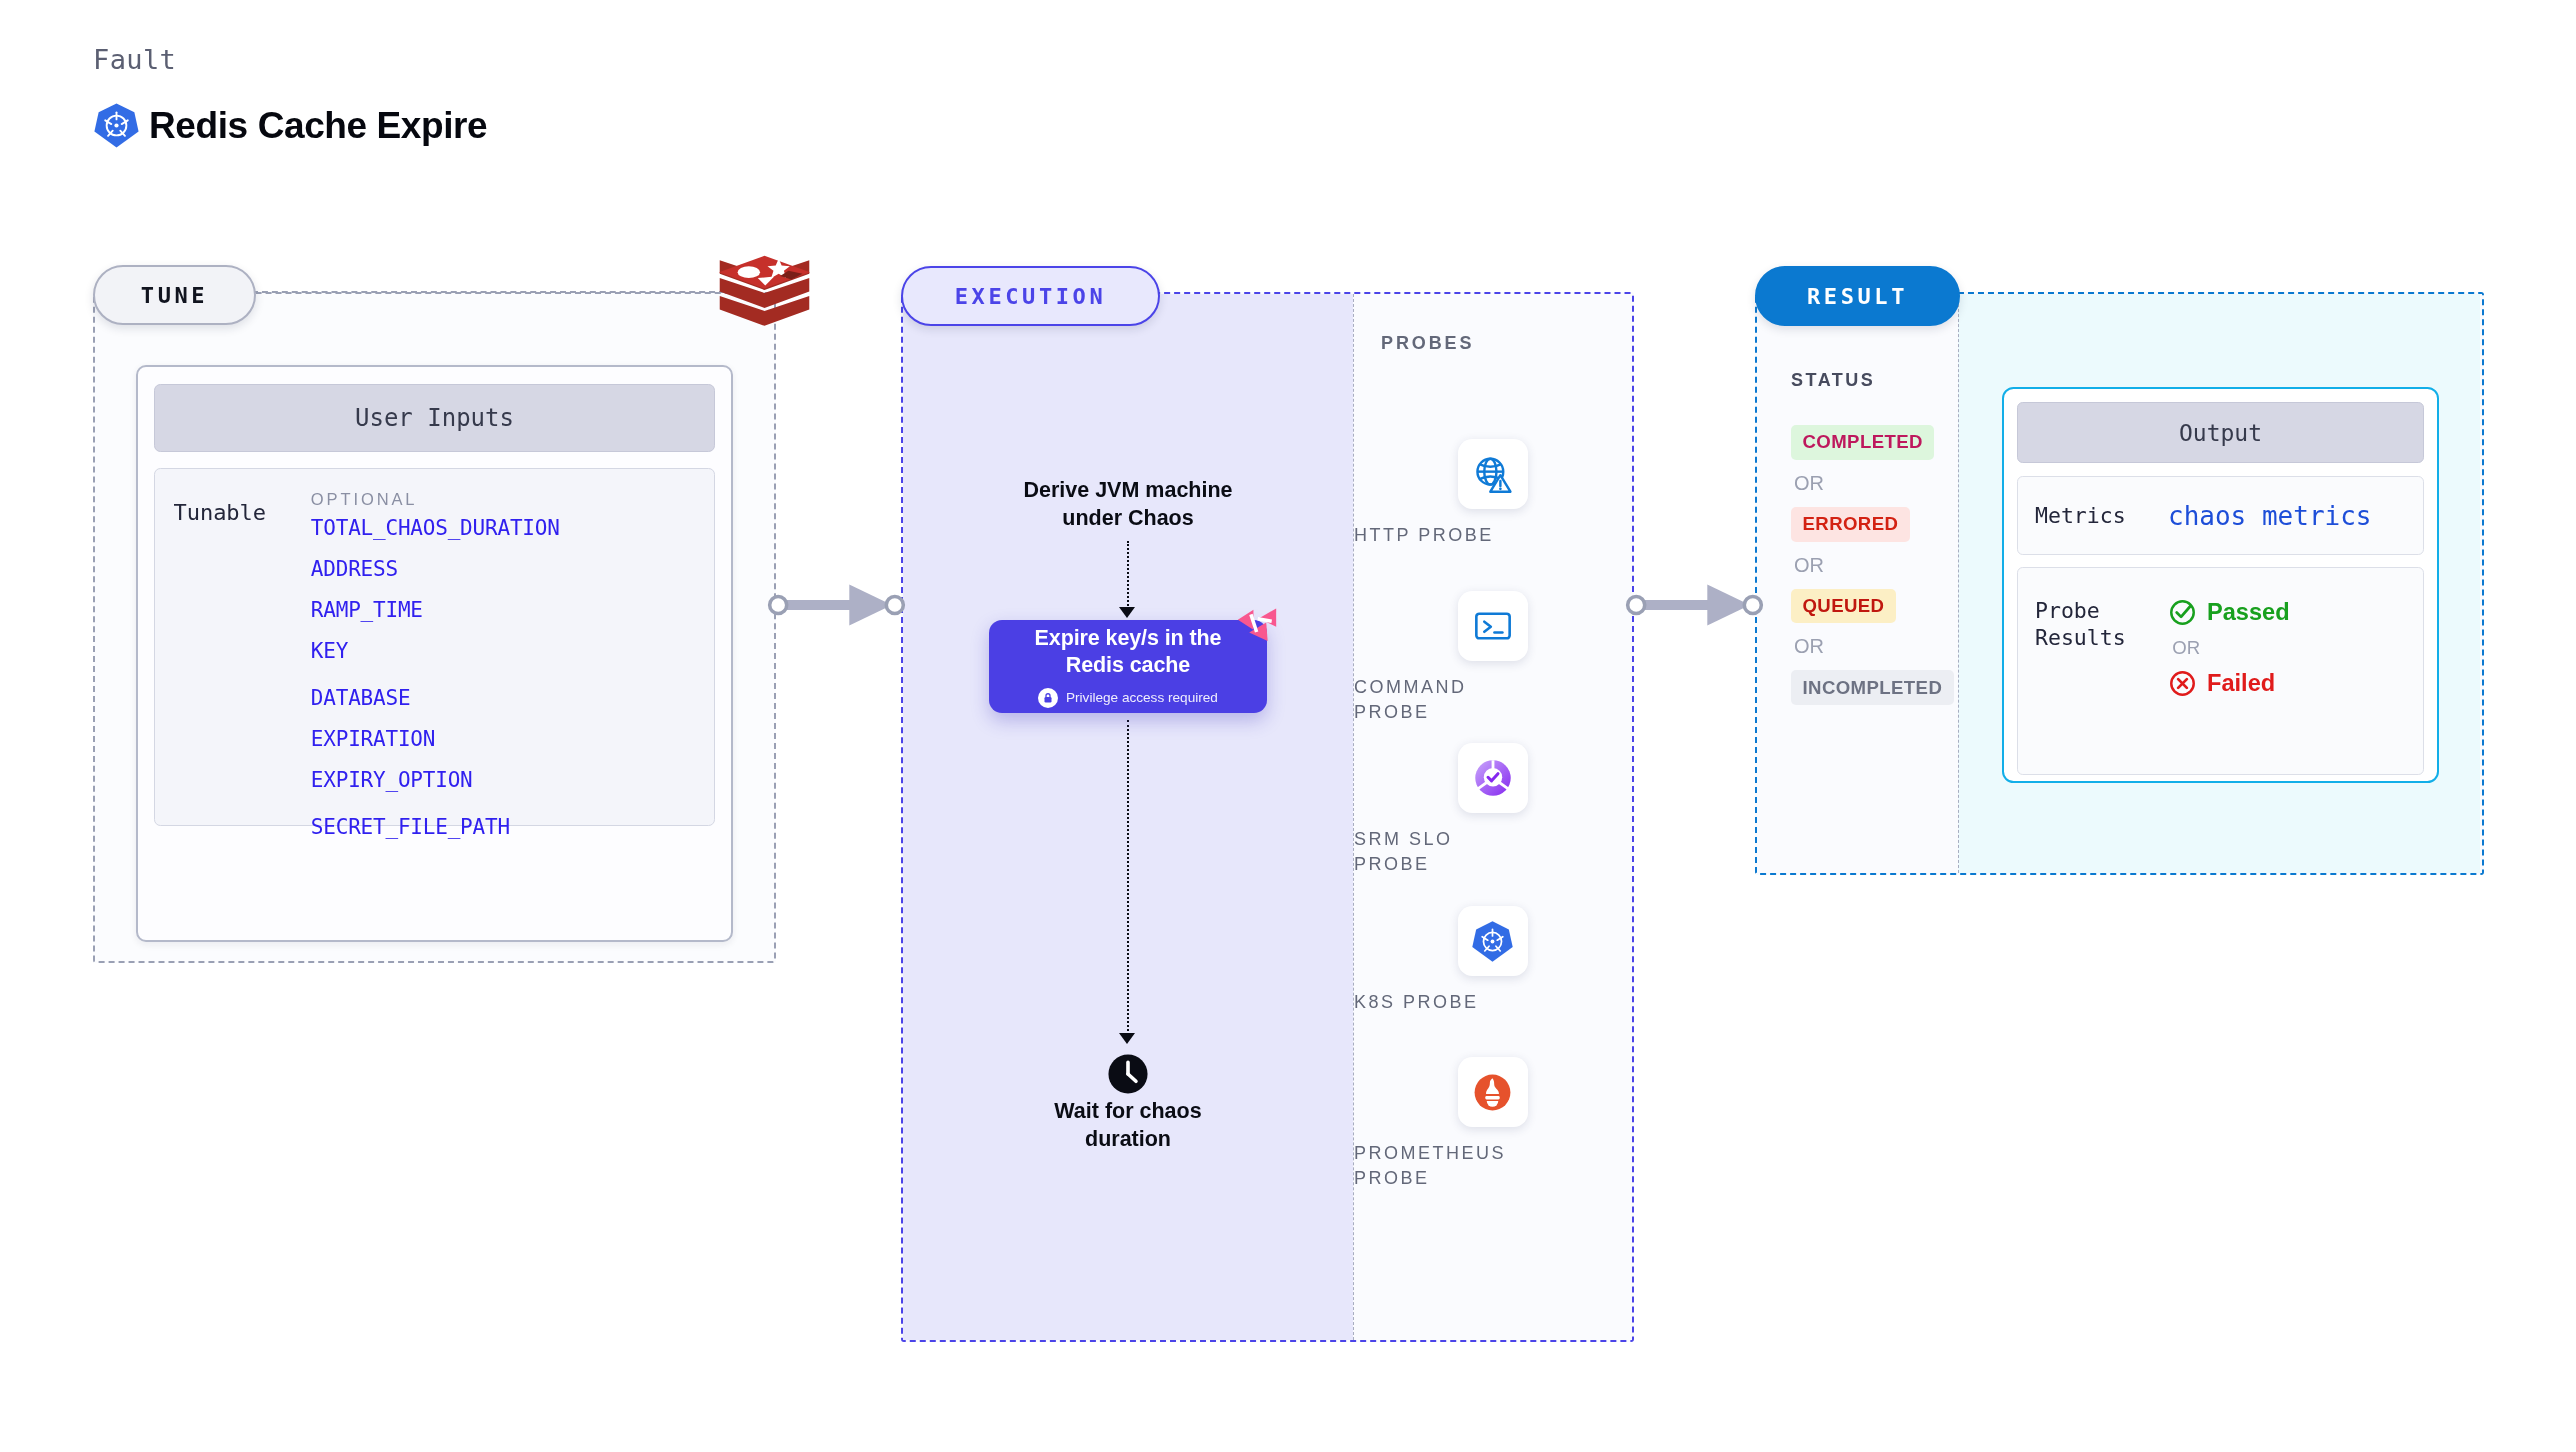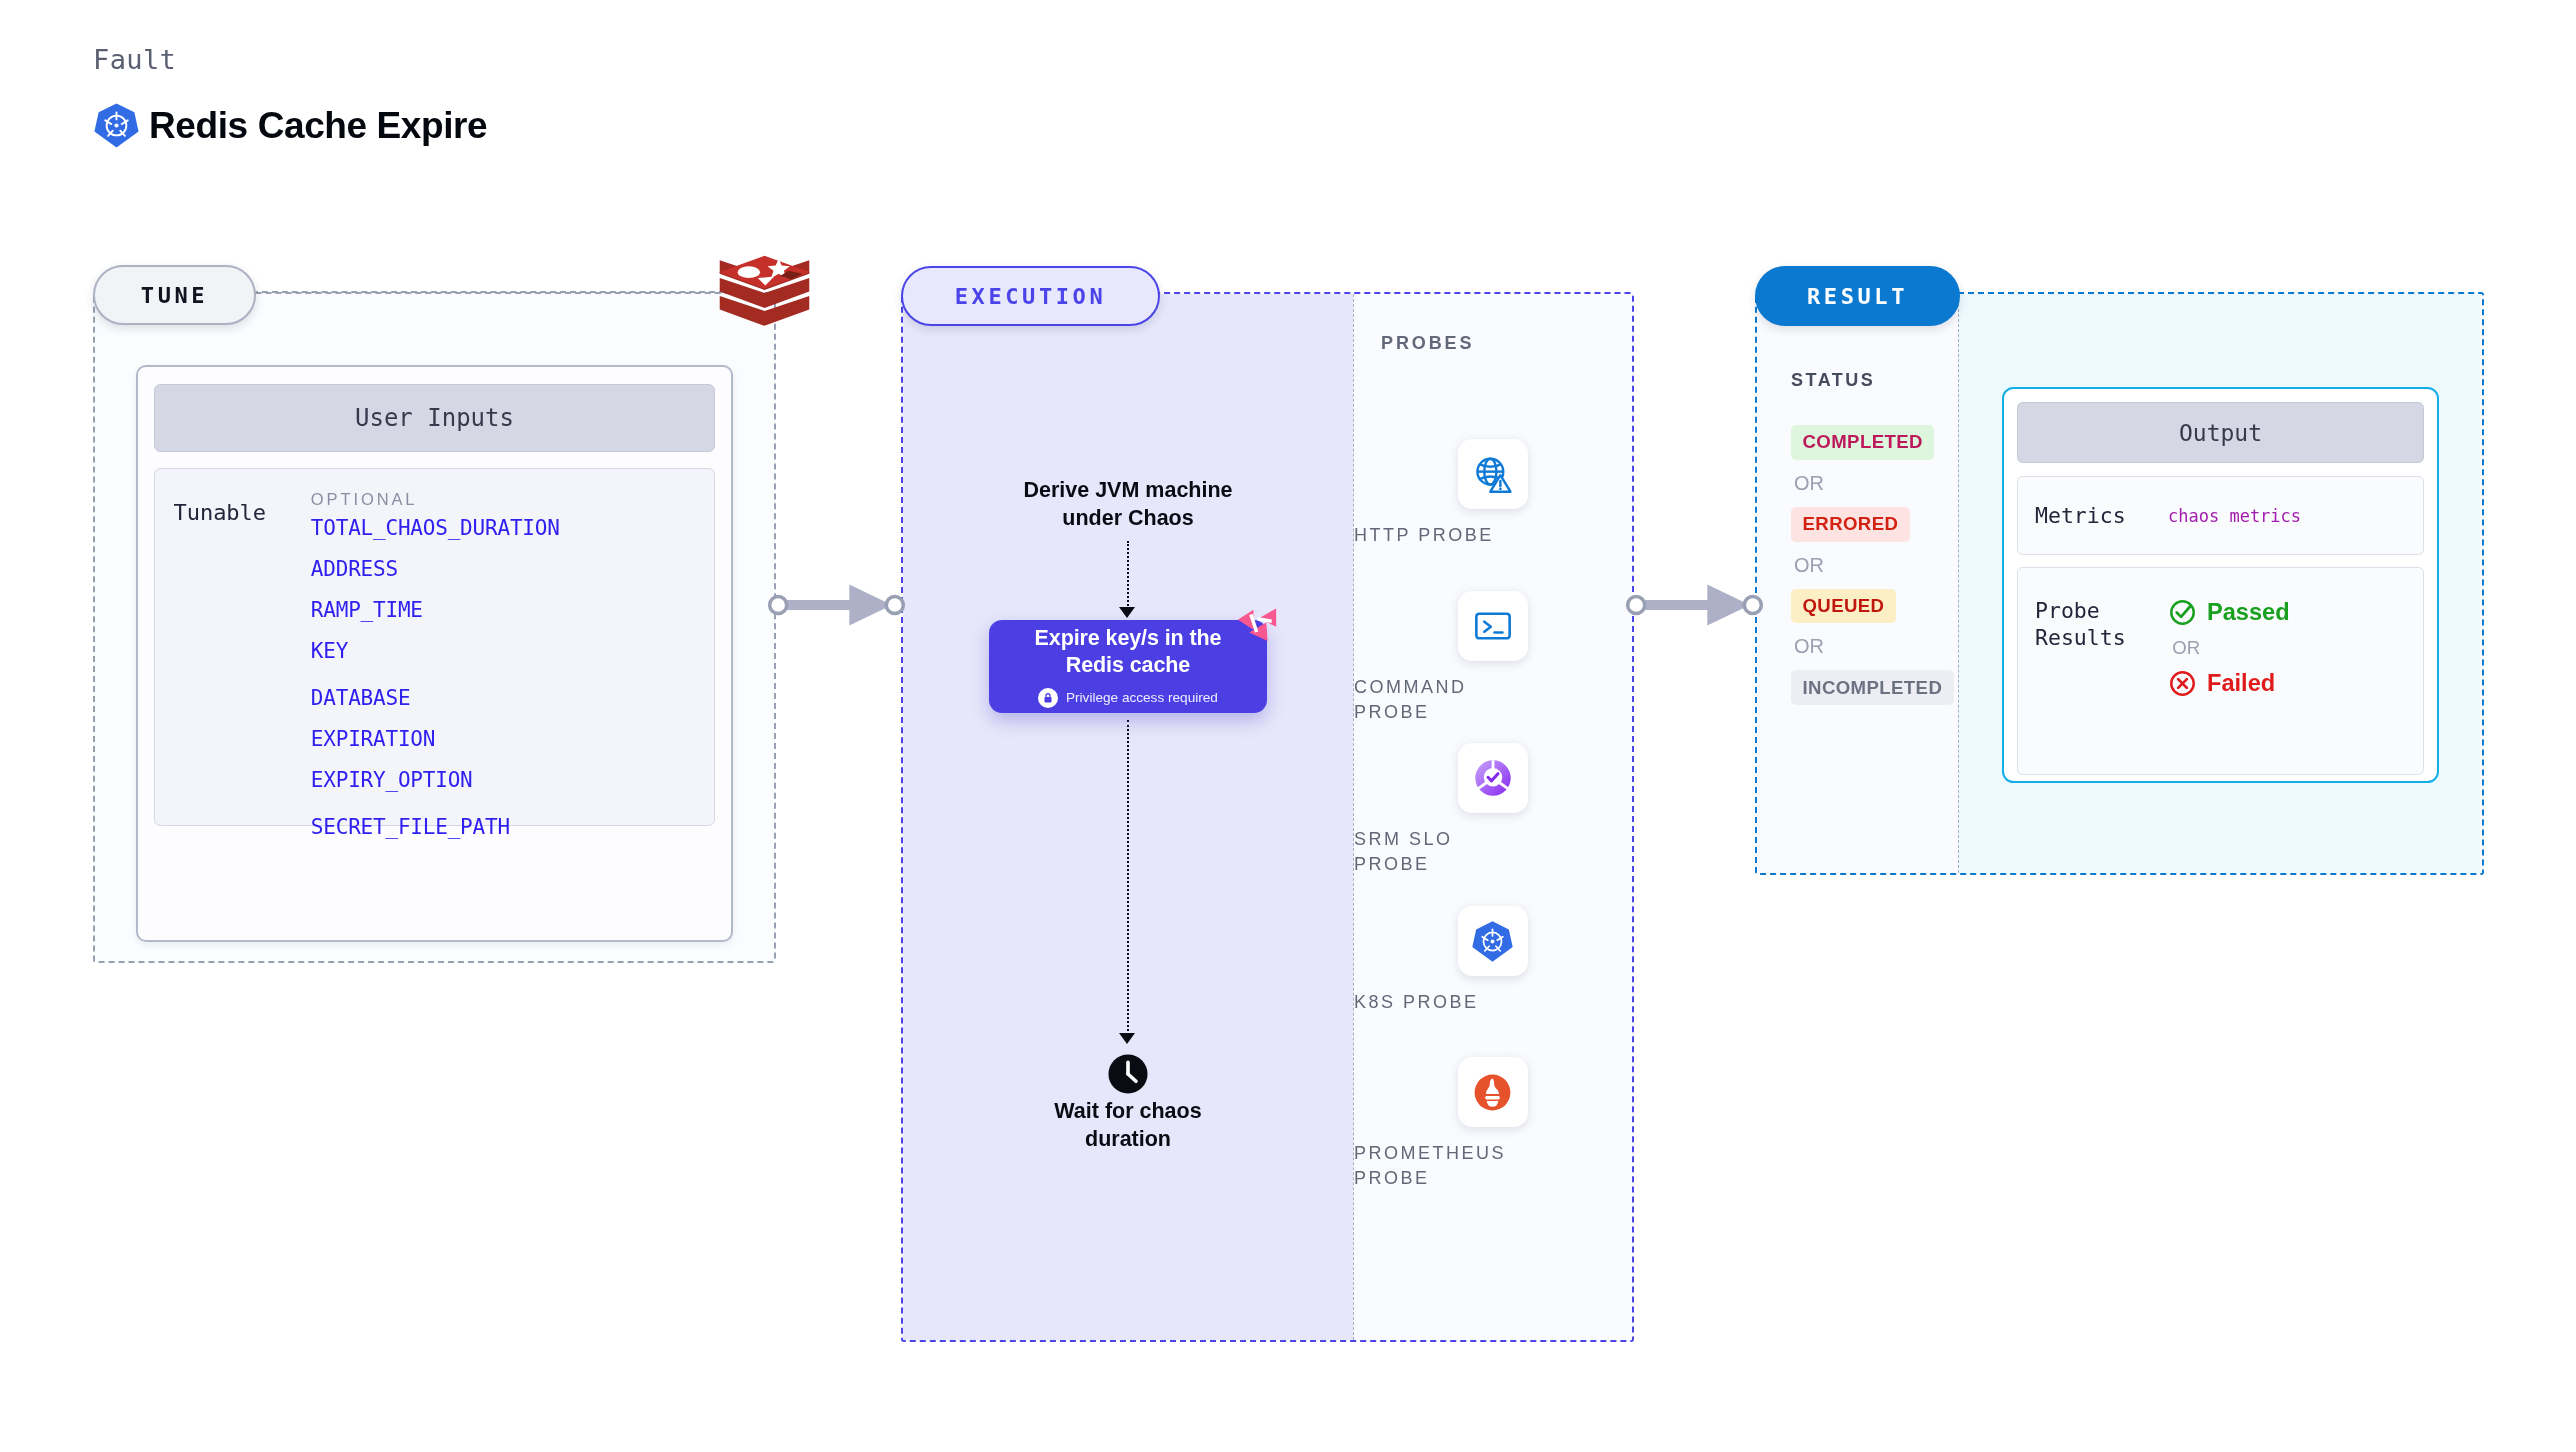--- a/index.html
+++ b/index.html
@@ -229,21 +229,21 @@
     margin-top: 13px; height: 77px;
     background: #fafbfd; border: 0.7px solid #dcdfe8; border-radius: 5.7px;
     display: flex; align-items: center;
   }
   .row-key {
     width: 150px; padding-left: 17px; box-sizing: border-box;
     font-family: "DejaVu Sans Mono", monospace; font-size: 21.5px; color: #23263a;
     line-height: 1.3;
   }
   #metrics-value {
-    font-family: "DejaVu Sans Mono", monospace; font-size: 17px; color: #a21caf;
+    font-family: "DejaVu Sans Mono", monospace; font-size: 26px; color: #1d4ed8;
   }
   #probe-results-row {
     margin-top: 11.5px; height: 208px;
     background: #fafbfd; border: 0.7px solid #dcdfe8; border-radius: 5.7px;
     display: flex; align-items: flex-start; padding-top: 29px; box-sizing: border-box;
   }
   #probe-results-values { padding-top: 1.4px; }
   .result-line { display: flex; align-items: center; gap: 10px; }
   .result-text { font-size: 23.6px; font-weight: bold; }
   .result-or { font-size: 18.6px; color: #9ba0b1; margin: 10px 0 10px 4.3px; }

